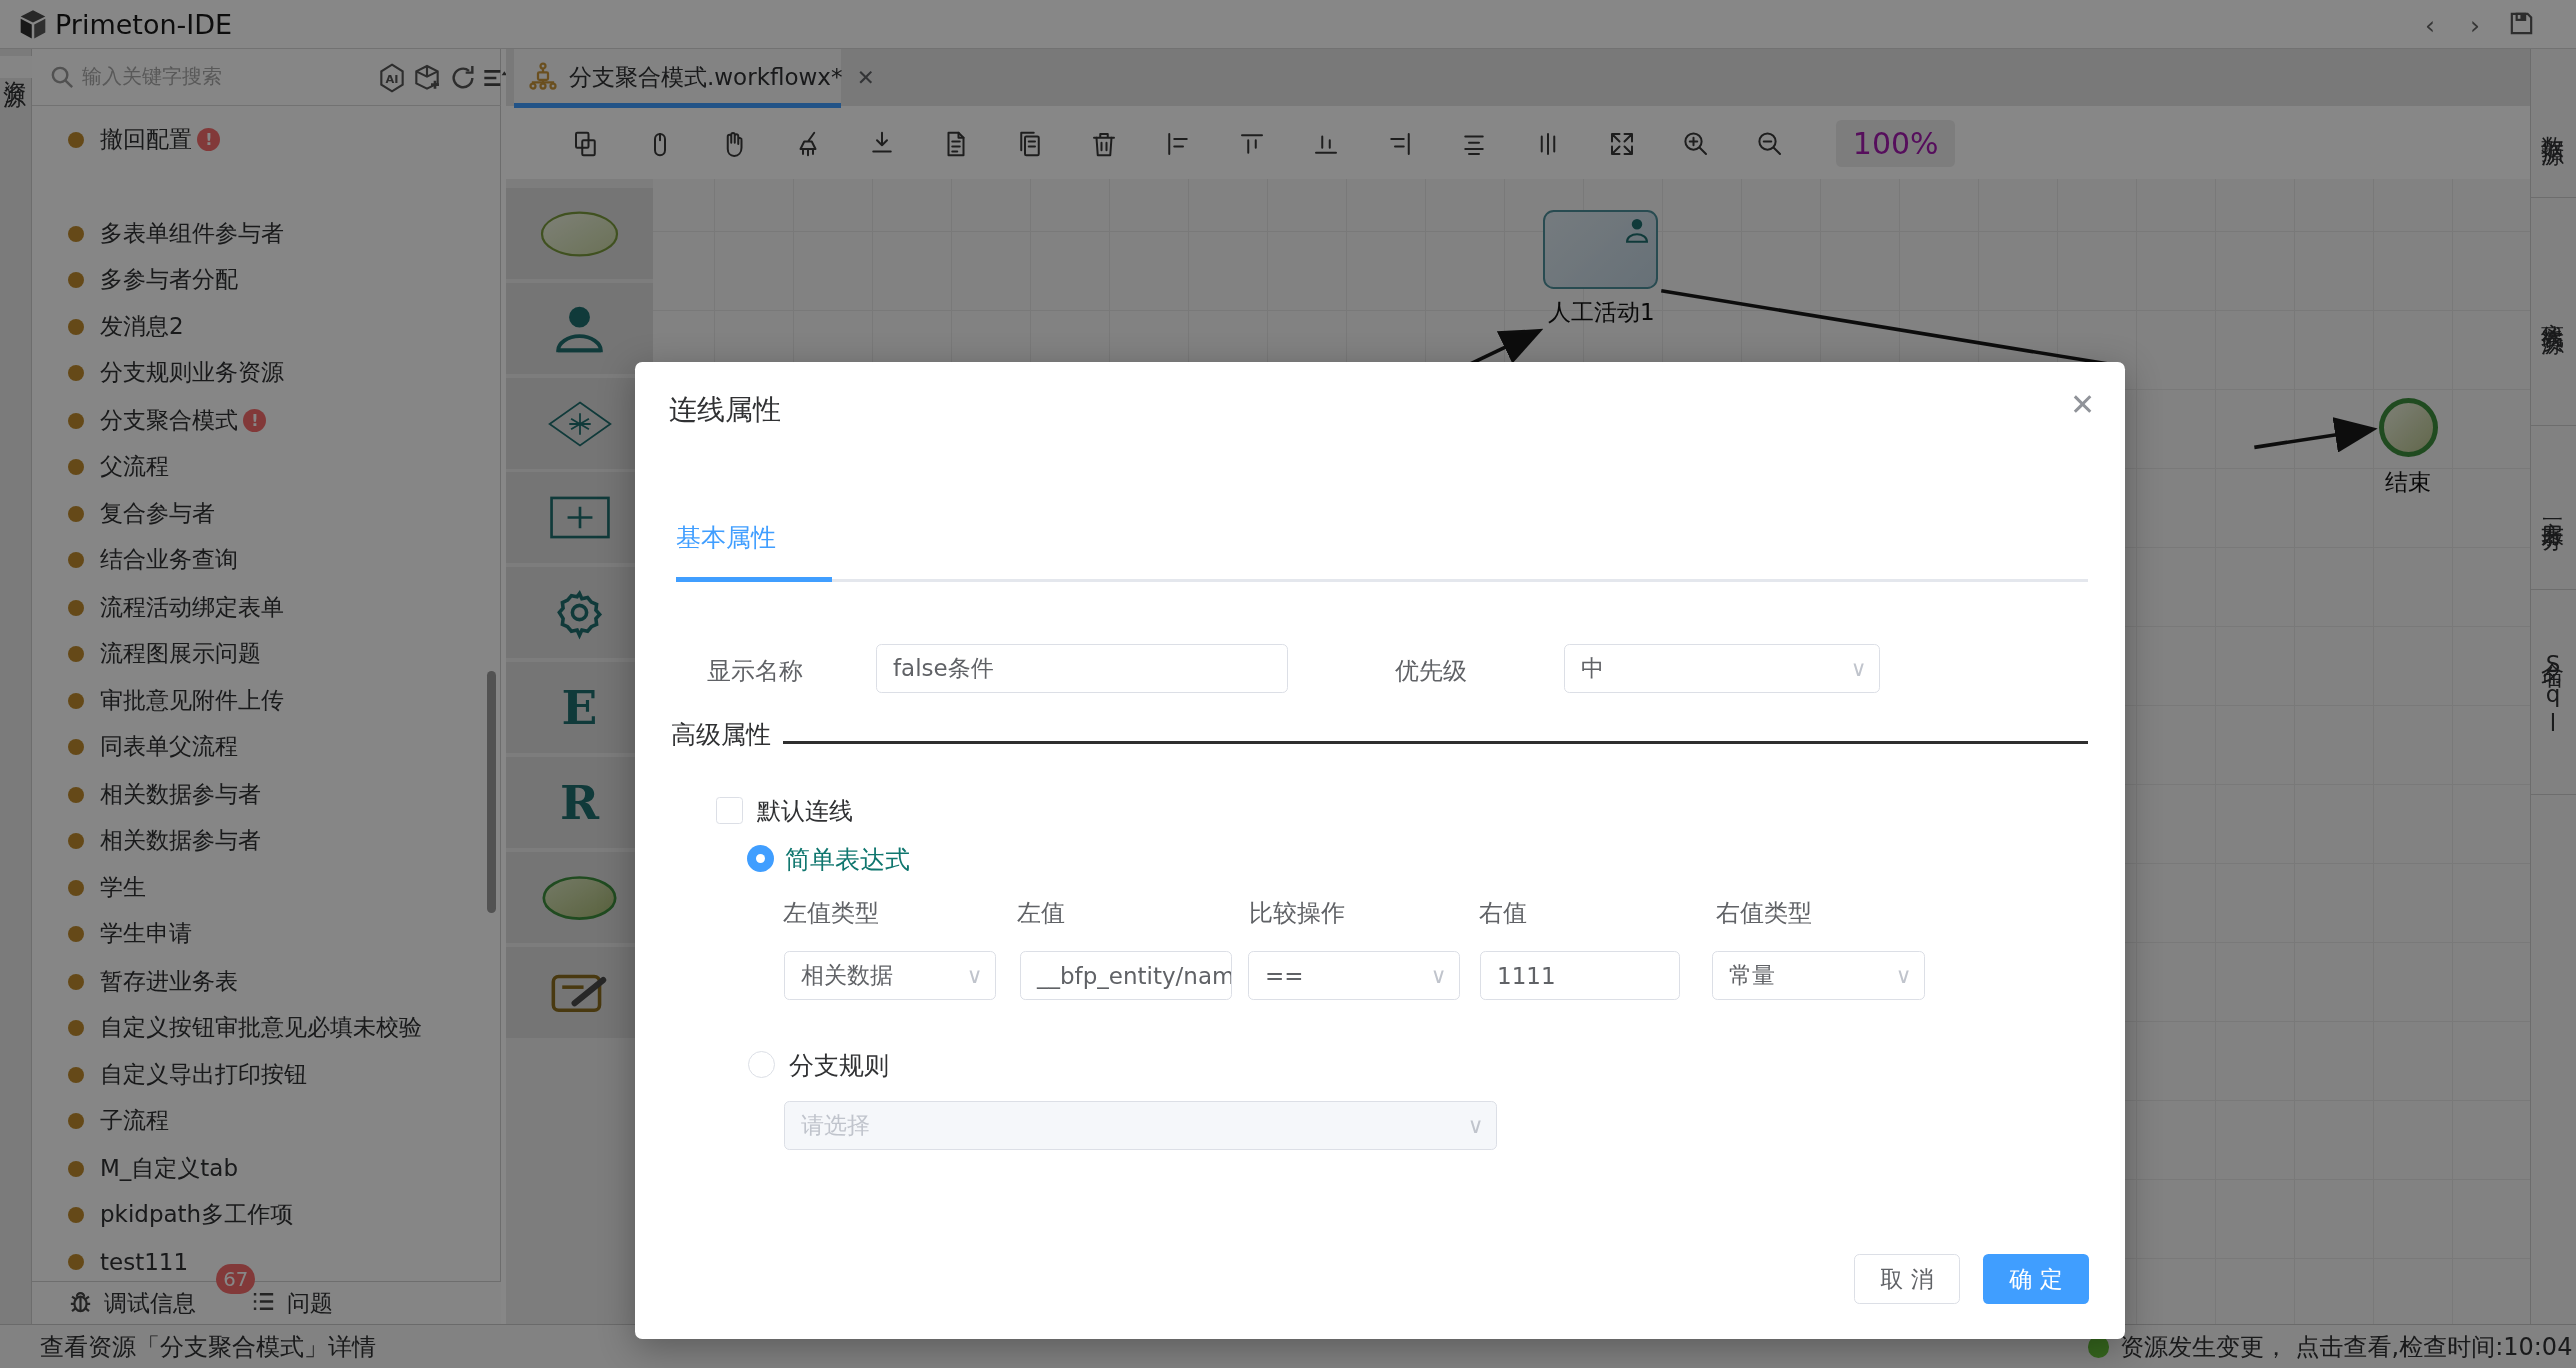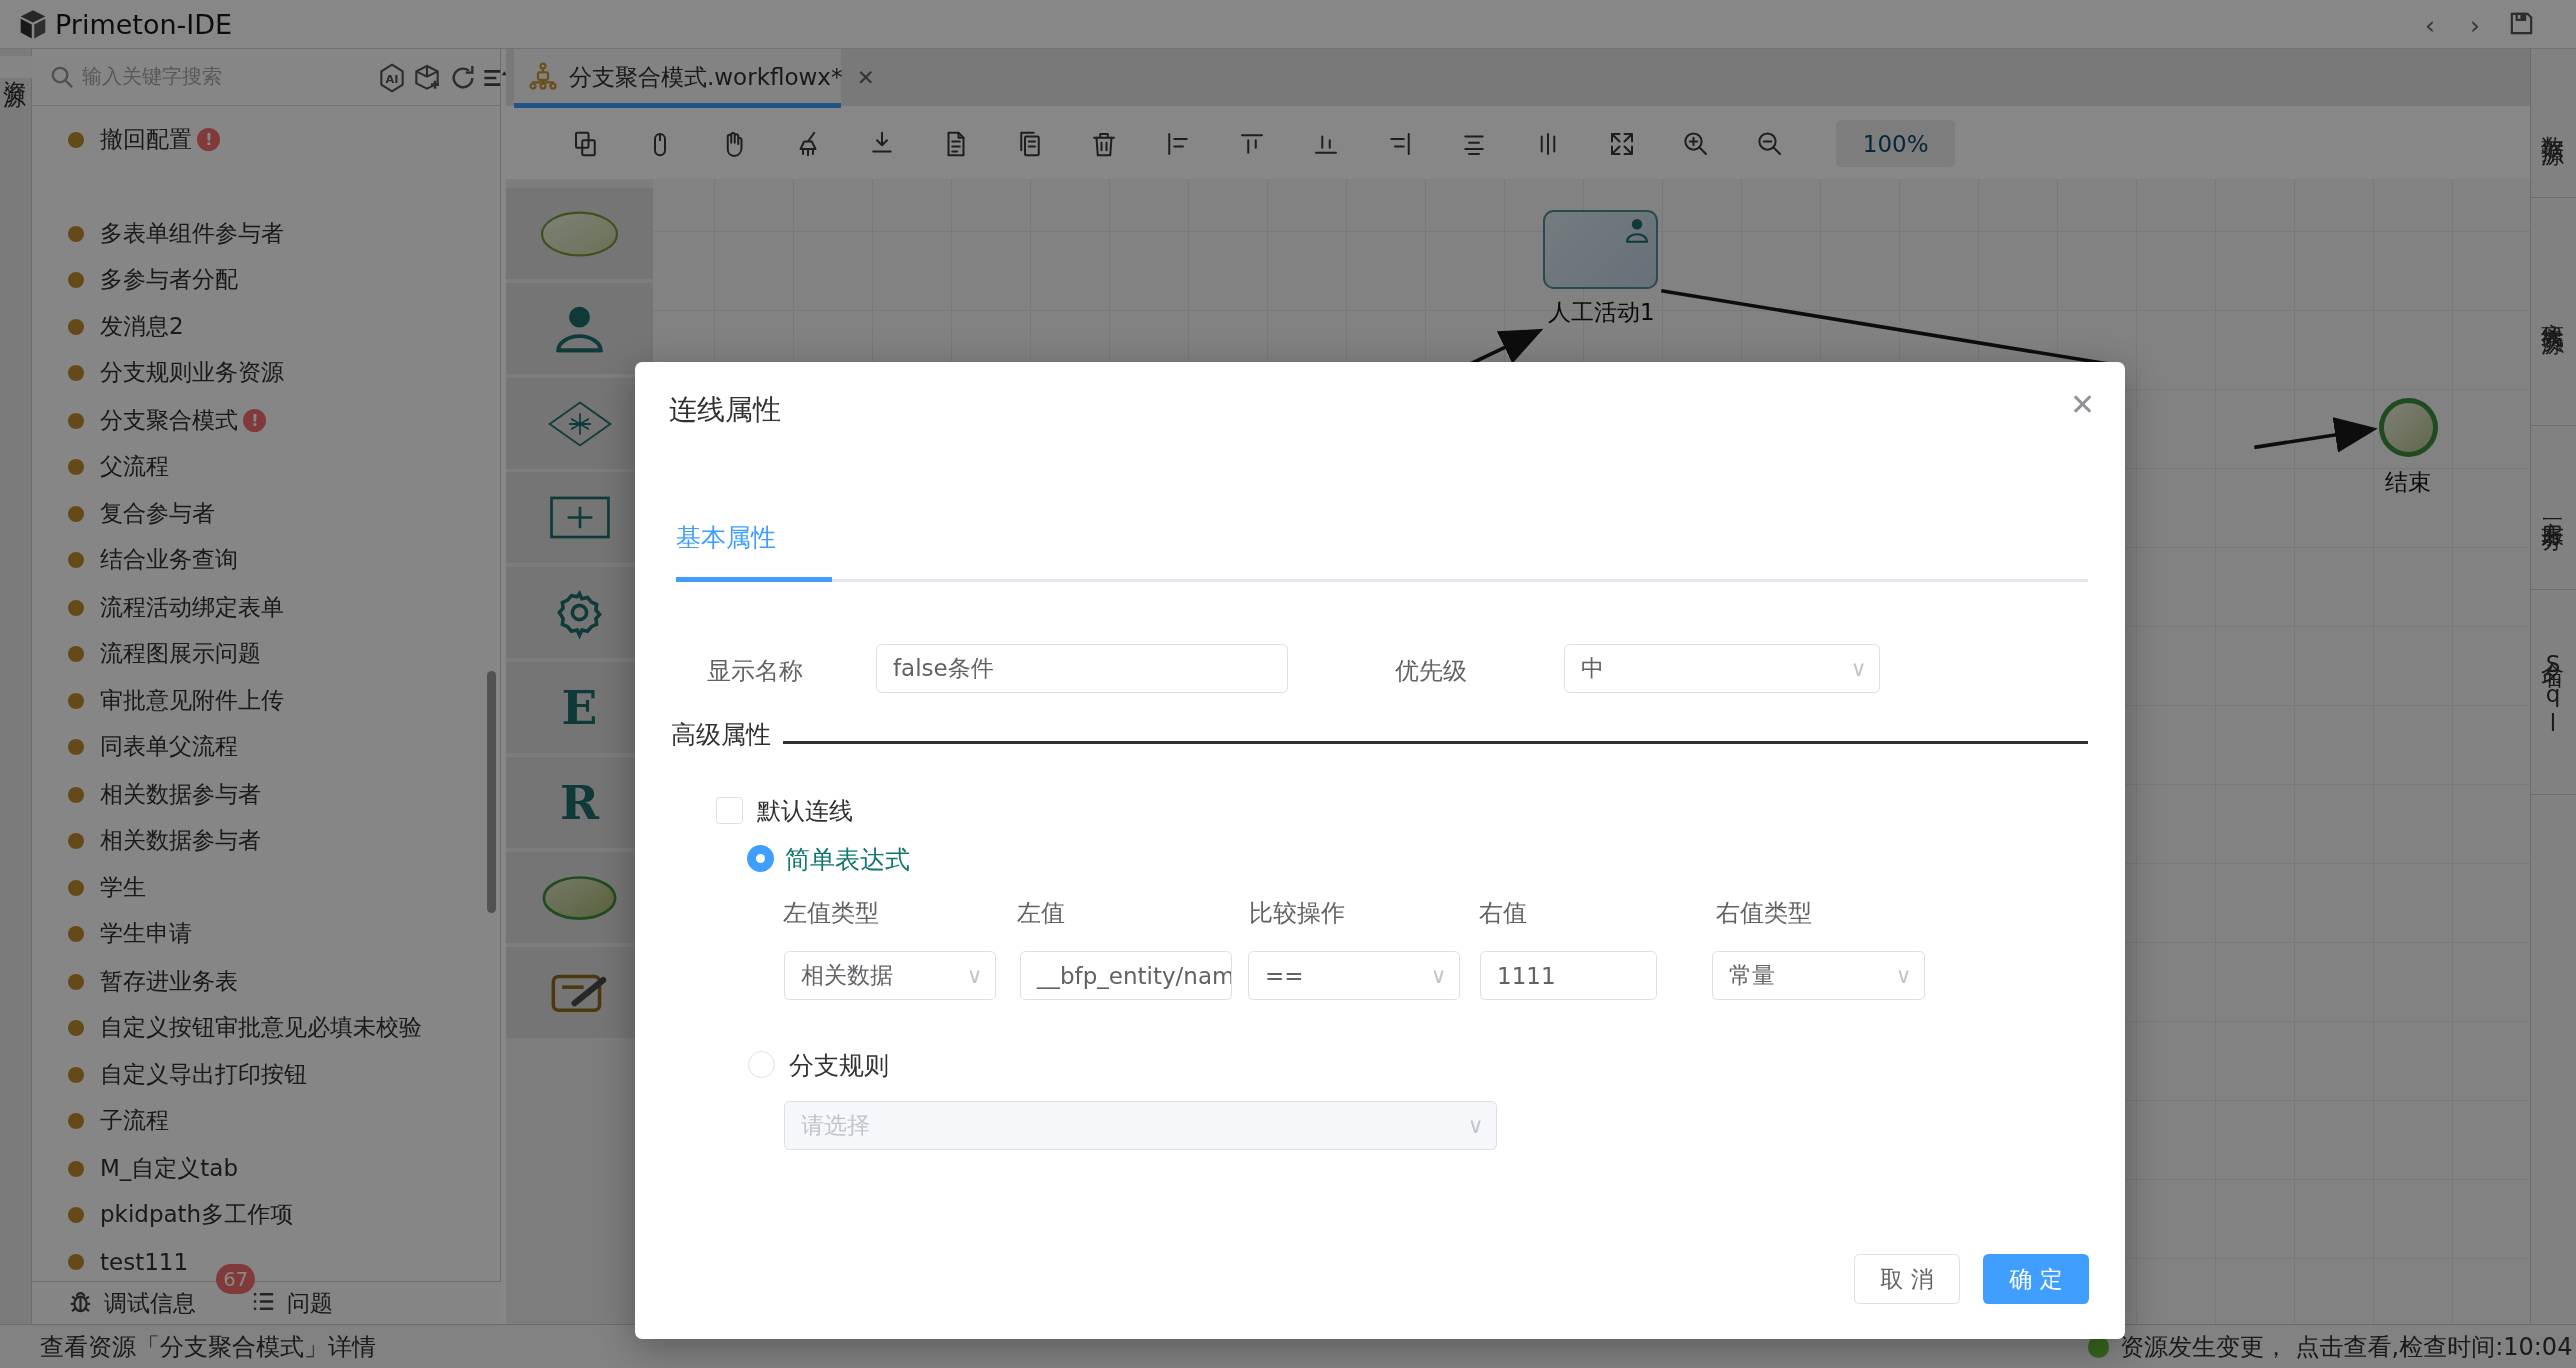--- a/index.html
+++ b/index.html
@@ -37,21 +37,21 @@
   
   .tabbar { position:absolute; left:506px; top:49px; width:2024px; height:57px; background:#e4e4e4; }
   .tab-active { position:absolute; left:8px; top:0; width:327px; height:57px; background:#f7f7f7; display:flex; align-items:center; gap:10.7px; padding:0 14.3px; }
   .tab-label { font-size:23px; color:#303133; white-space:nowrap; }
   .tab-close { font-size:21.5px; color:#606266; margin-left:3.6px; }
   .tab-underline { position:absolute; left:8px; top:54px; width:327px; height:5.4px; background:#409EFF; }
   
   .toolbar { position:absolute; left:506px; top:108px; width:2024px; height:71px; background:#fff; display:flex; align-items:center; padding-left:65px; gap:44px; }
   .tb-ic { width:30px; height:30px; flex:0 0 auto; color:#3a3a3a; }
   .tb-ic svg { width:30px; height:30px; stroke:#3a3a3a; stroke-width:1.6; fill:none; stroke-linecap:round; stroke-linejoin:round; }
-  .zoom-box { width:119px; height:47px; margin-left:7.2px; background:#ececec; border-radius:5.4px; display:flex; align-items:center; justify-content:center; font-size:23px; color:#0c4a6e; }
+  .zoom-box { width:119px; height:47px; margin-left:7.2px; background:#ececec; border-radius:5.4px; display:flex; align-items:center; justify-content:center; font-size:30px; color:#a21caf; }
   
   .canvas { position:absolute; left:506px; top:179px; width:2024px; height:1145px; background:#f0f0f0; }
   .palette { position:absolute; left:0; top:0; width:147px; height:1145px; background:#ececec; }
   .pal-cell { position:absolute; left:0; width:147px; height:91px; background:#dedede; display:flex; align-items:center; justify-content:center; }
   .pal-letter { font-family:"DejaVu Serif", serif; font-weight:bold; font-size:47px; color:#1f6f6f; }
   .canvas-area { position:absolute; left:147px; top:0; width:1877px; height:1145px; background:#f5f5f5;
     background-image:linear-gradient(#e4e4e4 0.9px, transparent 0.9px), linear-gradient(90deg,#e4e4e4 0.9px, transparent 0.9px);
     background-size:79px 79px; background-position:-18px -27px; }
   .edges { position:absolute; left:0; top:0; width:1877px; height:1145px; }
   .node-activity { position:absolute; left:890px; top:31px; width:115px; height:79px; border:2.7px solid #4d8f99; border-radius:10.7px;
@@ -512,21 +512,21 @@
       <span>相关数据</span>
       <span class="chev">∨</span>
     </div>
     <div class="inp" style="left:385px; top:589px; width:212px; padding-right:5.4px; overflow:hidden">
       <span style="white-space:nowrap">__bfp_entity/nam</span>
     </div>
     <div class="inp" style="left:613px; top:589px; width:212px">
       <span>==</span>
       <span class="chev">∨</span>
     </div>
-    <div class="inp" style="left:845px; top:589px; width:177px">
+    <div class="inp" style="left:845px; top:589px; width:200px">
       <span>1111</span>
     </div>
     <div class="inp" style="left:1077px; top:589px; width:213px">
       <span>常量</span>
       <span class="chev">∨</span>
     </div>
 
     <div class="radio-off"></div>
     <div class="lbl-branch">分支规则</div>
 

